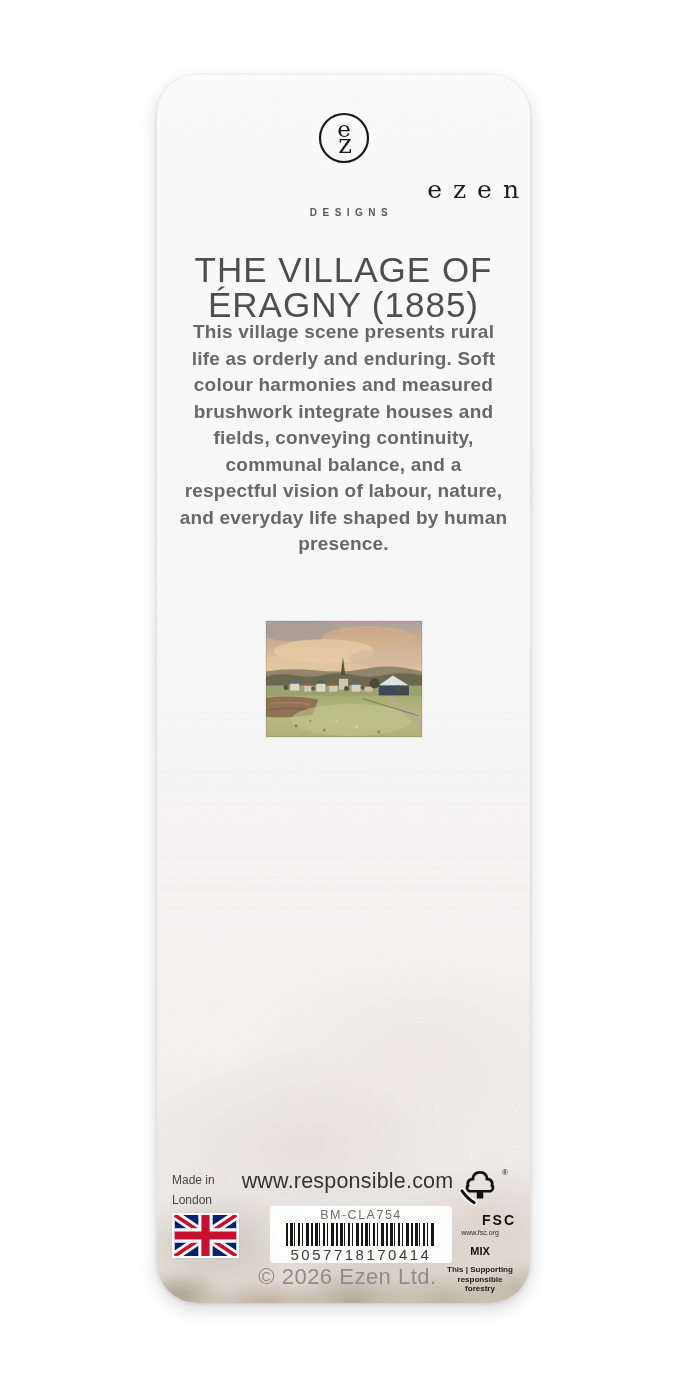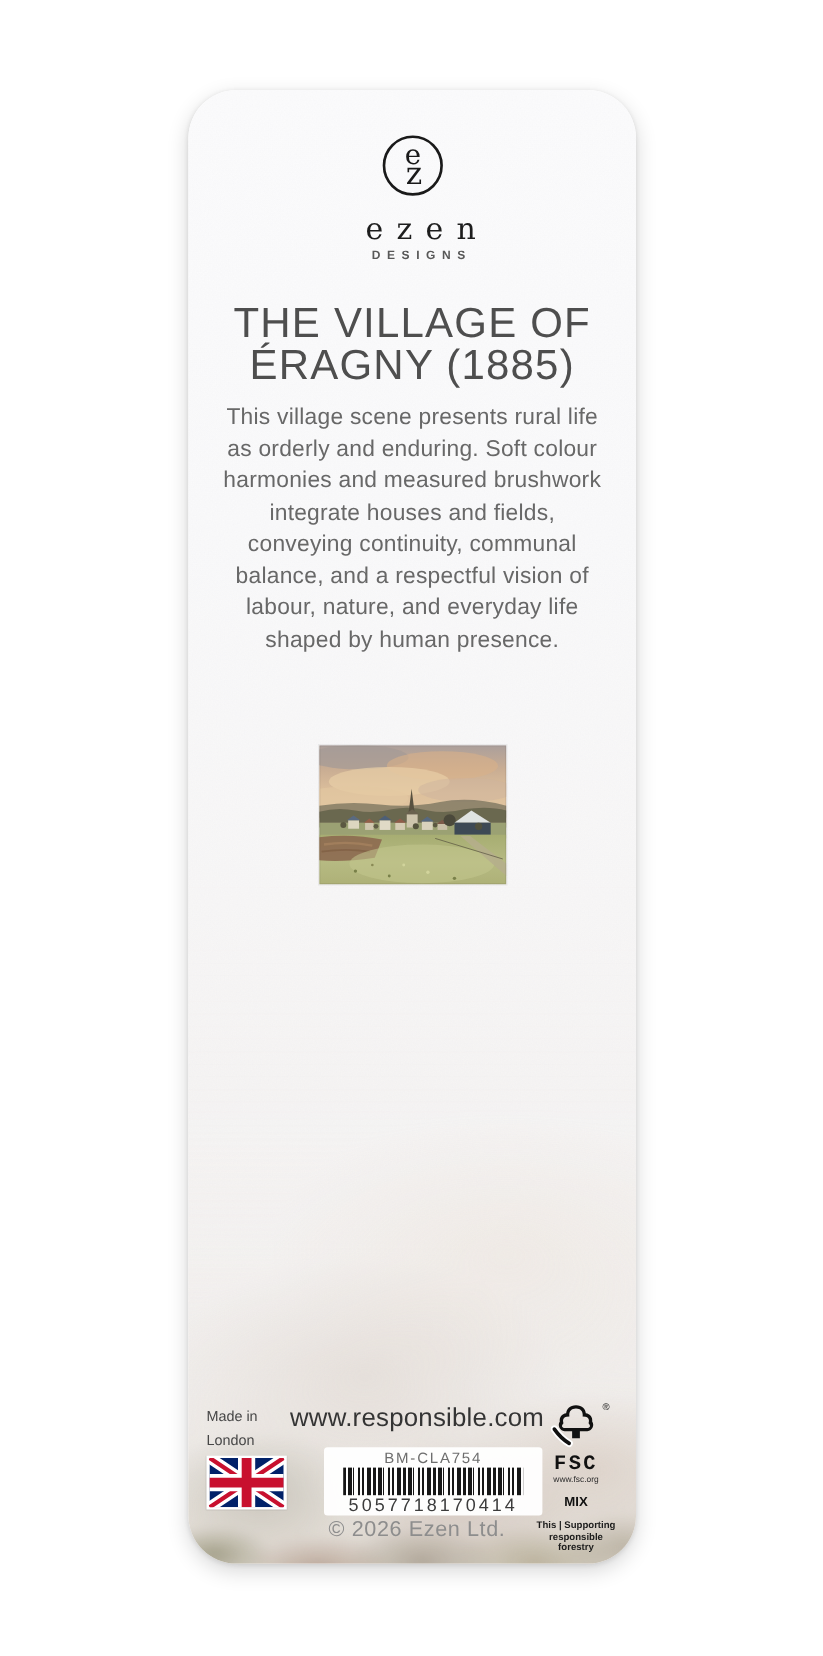--- a/index.html
+++ b/index.html
@@ -35,37 +35,37 @@
         rgba(196,186,170,0.50) 0%, rgba(219,211,201,0.35) 12%,
         rgba(236,231,226,0.28) 25%, rgba(246,243,241,0.16) 45%,
         rgba(252,251,251,0.08) 65%, rgba(255,255,255,0) 100%);
   }
   .texture { position:absolute; inset:0; width:100%; height:100%; pointer-events:none; }
 
   
   .brand { position:absolute; top:36px; left:0; width:100%; text-align:center; }
   .brand-name {
     margin-top:6px; font-family:"DejaVu Serif", serif; font-size:25px;
-    color:#1d1d1d; letter-spacing:11px; padding-left:25px;
+    color:#1d1d1d; letter-spacing:11px; padding-left:25px;text-align:right;
   }
   .brand-sub {
     margin-top:3px; font-size:10px; color:#585858;
     letter-spacing:5.5px; padding-left:16px; font-weight:bold;
   }
 
   
   .title {
     position:absolute; top:177px; left:0; width:100%; text-align:center;
     font-size:35px; line-height:35px; font-weight:300;
     color:#4e4e4e; letter-spacing:1px;
   }
   .desc {
-    position:absolute; top:260px; left:50%; transform:translateX(-50%);
+    position:absolute; top:244px; left:50%; transform:translateX(-50%);
     width:330px; text-align:center;
-    font-size:19px; line-height:26.5px; color:#686868; letter-spacing:0.2px;
+    font-size:19px; line-height:26.5px; color:#686868; letter-spacing:0.2px;font-weight:bold;
   }
 
   
   .painting-wrap {
     position:absolute; top:546px; left:50%; transform:translateX(-50%);
     width:156px; height:116px; box-shadow:0 0 0 1px rgba(0,0,0,0.05);
   }
   .painting-wrap svg { display:block; width:100%; height:100%; }
 
   
@@ -96,28 +96,28 @@
       #161616 8px 9px, transparent 9px 12px,
       #161616 12px 14px, transparent 14px 16px,
       #161616 16px 17px, transparent 17px 20px,
       #161616 20px 23px, transparent 23px 25px);
   }
   .barcode-num { font-size:15px; color:#3c3c3c; letter-spacing:2.5px; margin-top:0px; }
 
   .copyright {
     position:absolute; top:1189px; left:50%; transform:translateX(-50%);
     margin-left:4px; white-space:nowrap;
-    font-size:18px; color:#8d8d8d; letter-spacing:0.5px;
+    font-size:22px; color:#8d8d8d; letter-spacing:0.5px;
   }
 
   .fsc { position:absolute; right:14px; top:1095px; width:72px; text-align:center; color:#111; }
   .fsc-tree { position:relative; display:inline-block; }
   .fsc-reg { position:absolute; top:-2px; right:-7px; font-size:8px; color:#111; }
-  .fsc-word { font-family:Liberation Mono, monospace; font-size:17px; font-weight:bold;
-              letter-spacing:2px; line-height:16px; }
+  .fsc-word { font-family:Liberation Sans, sans-serif; font-size:14px; font-weight:bold;
+              letter-spacing:2px; line-height:16px;text-align:right; }
   .fsc-url  { font-size:7px; color:#2c2c2c; margin-top:1px; }
   .fsc-mix  { font-size:11px; font-weight:bold; margin-top:9px; }
   .fsc-tag  { font-size:8px; font-weight:bold; line-height:9.5px; margin-top:8px; color:#1c1c1c; }
   .fsc-lic  { font-size:10.5px; font-weight:bold; margin-top:9px; }
 </style>
 </head>
 <body>
 
 <div class="stage">
   <div class="card">

